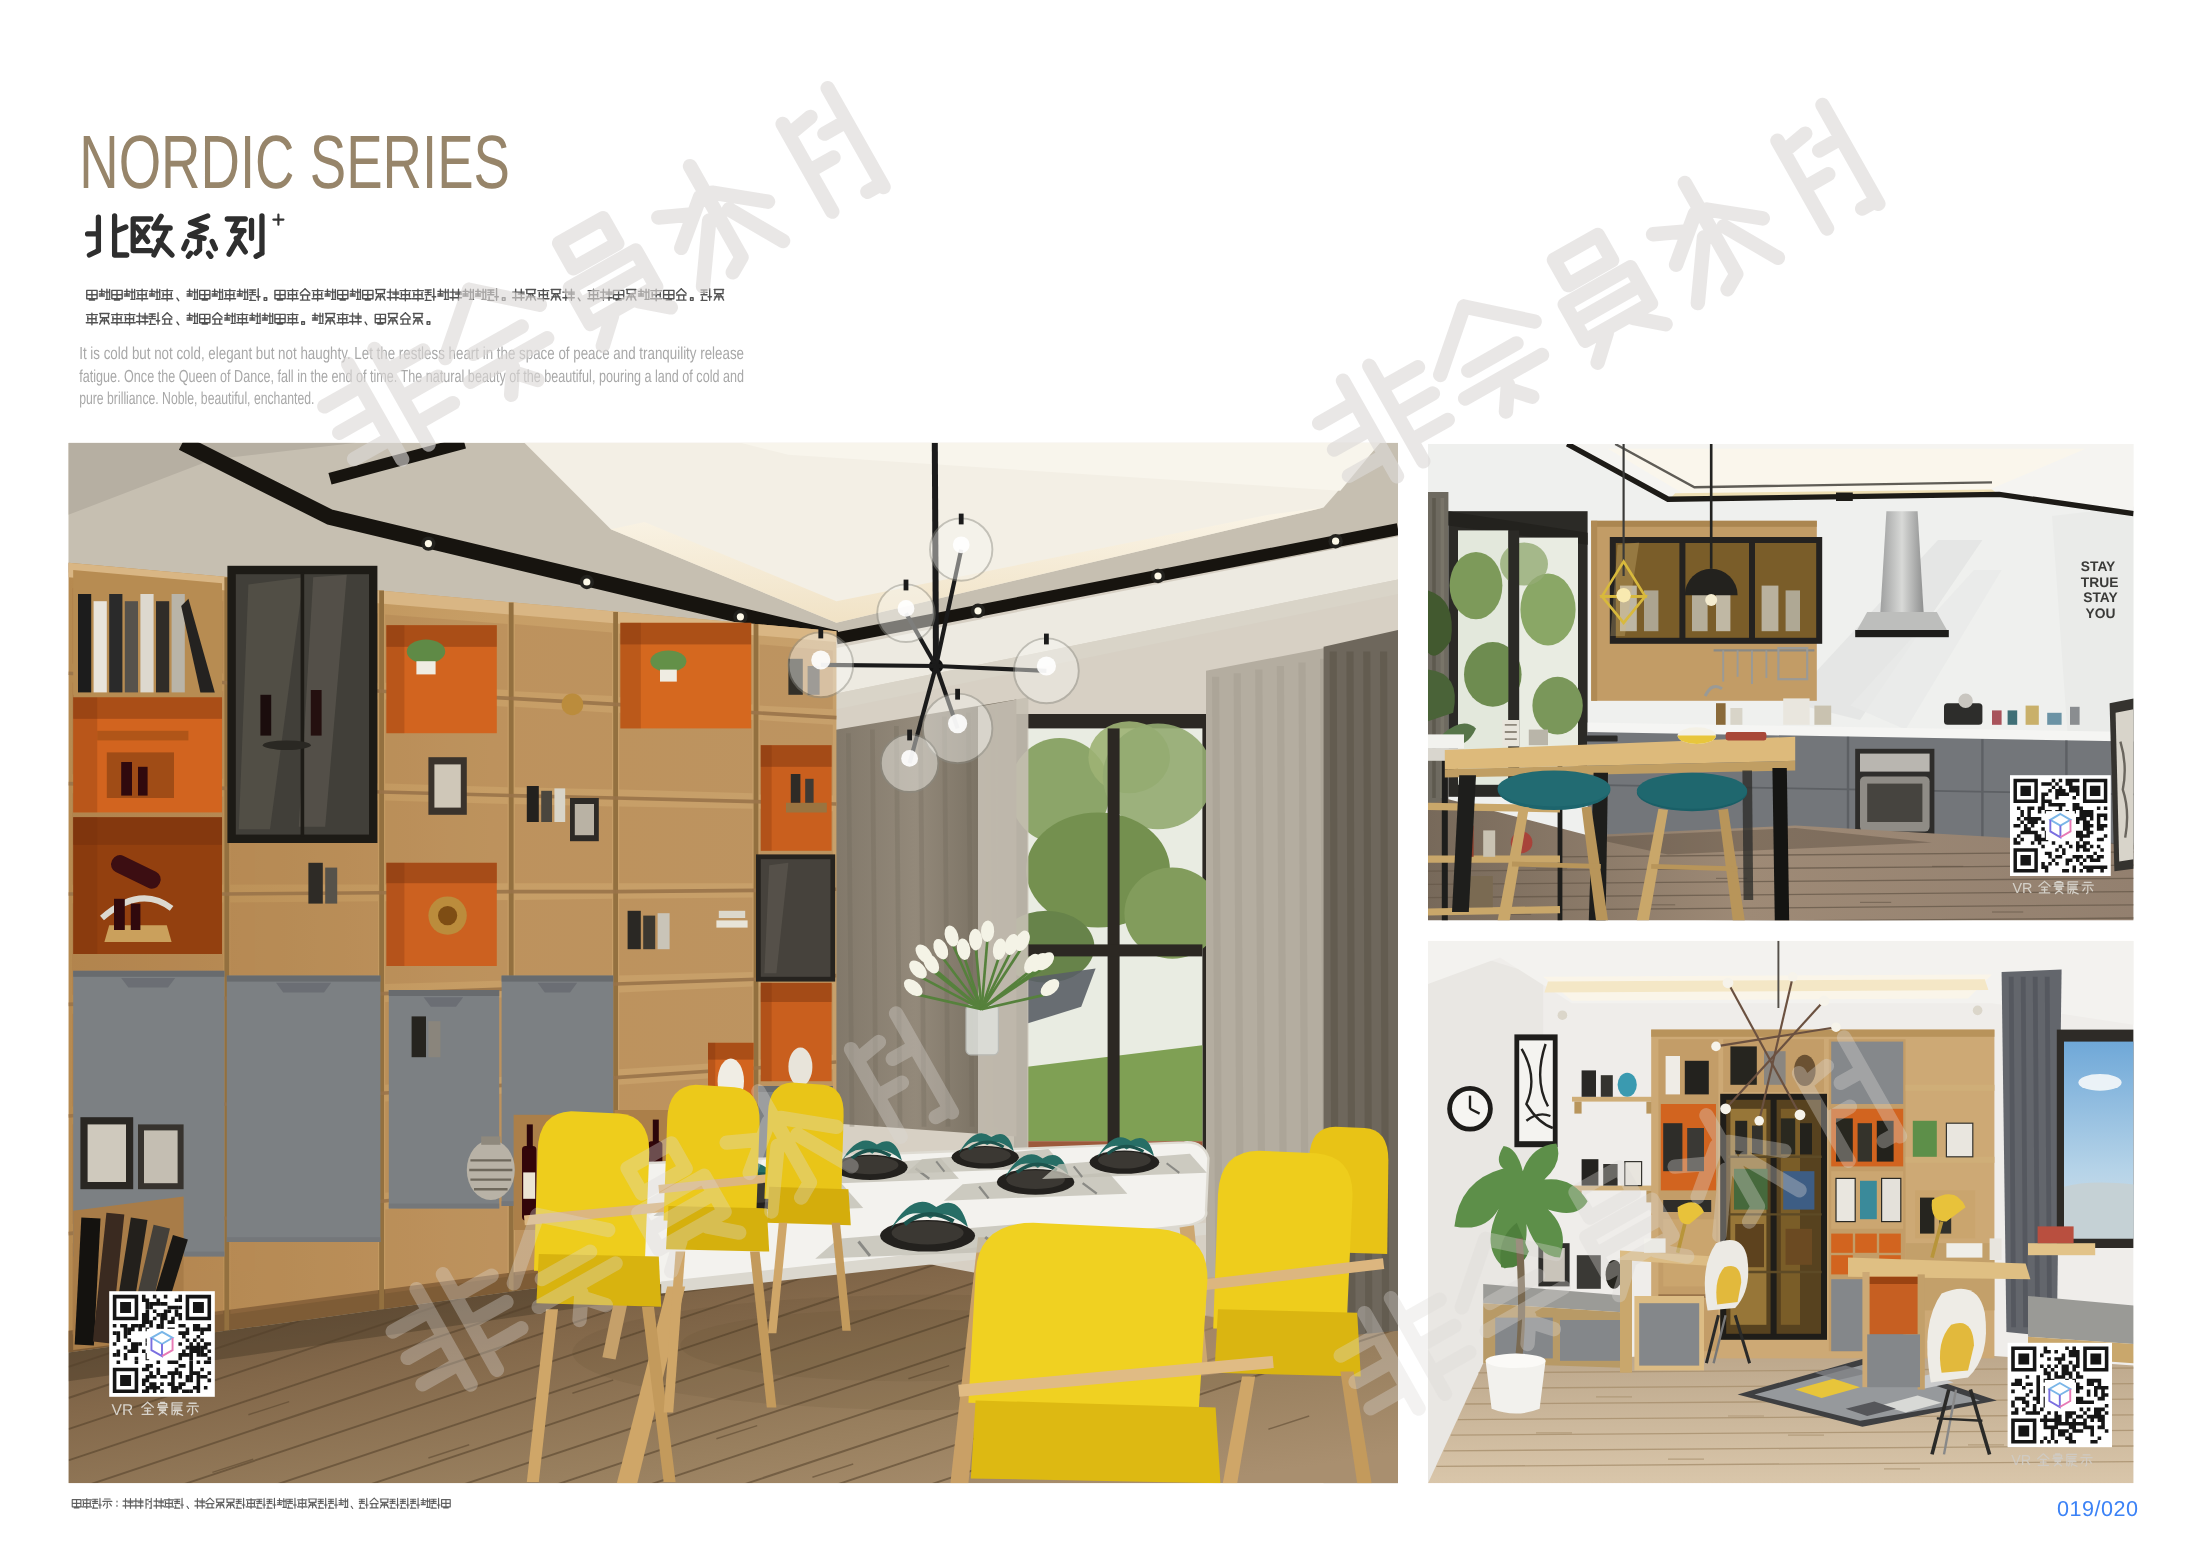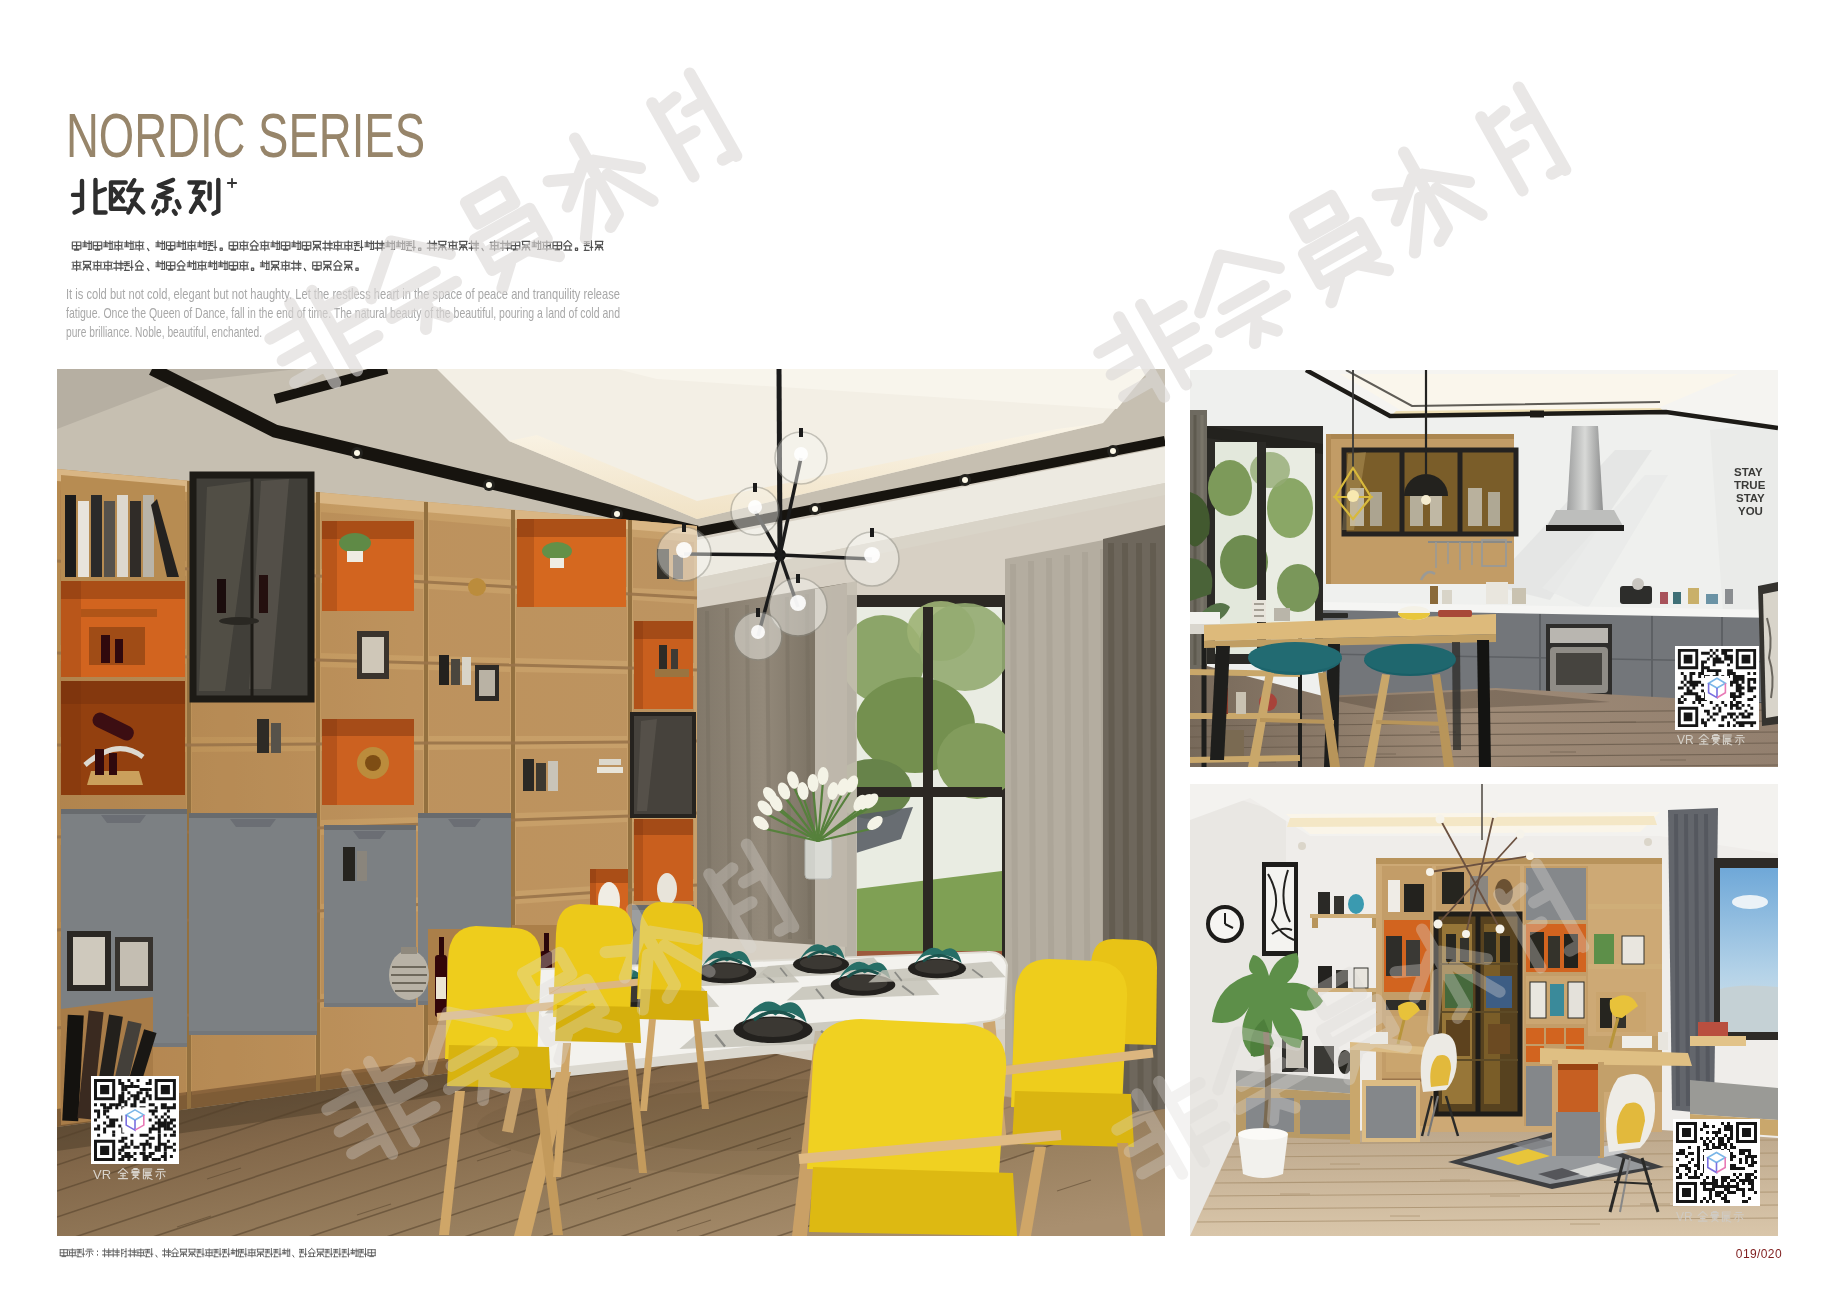--- a/index.html
+++ b/index.html
@@ -1154,13 +1154,13 @@
       <path d="M39.9 -96.6L39.9 -5.2M65.1 -96.6L65.1 -5.2M5.2 -75.6L34.6 -75.6M5.2 -50.4L34.6 -50.4M5.2 -25.2L34.6 -25.2M70.4 -75.6L99.8 -75.6M70.4 -50.4L99.8 -50.4M70.4 -25.2L99.8 -25.2M158.0 -100.8L112.8 -60.9M158.0 -100.8L203.2 -60.9M134.9 -52.5L181.1 -52.5M121.2 -33.6L194.8 -33.6M158.0 -26.2L145.4 -7.3M158.0 -21.0L170.6 -7.3M242.5 -97.7L284.5 -97.7M242.5 -97.7L242.5 -73.5M284.5 -97.7L284.5 -73.5M242.5 -73.5L284.5 -73.5M232.0 -60.9L295.0 -60.9M232.0 -60.9L232.0 -26.2M295.0 -60.9L295.0 -26.2M232.0 -44.1L295.0 -44.1M232.0 -26.2L295.0 -26.2M250.9 -23.1L232.0 -5.2M276.1 -23.1L297.1 -5.2M369.0 -99.8L369.0 -12.6M369.0 -12.6L356.4 -5.2M363.8 -73.5L329.1 -44.1M324.9 -75.6L348.0 -65.1M374.2 -71.4L411.0 -42.0M379.5 -52.5L405.8 -7.3M360.6 -52.5L329.1 -7.3M453.5 -92.4L453.5 -8.4M453.5 -81.9L476.6 -86.1M453.5 -47.2L476.6 -47.2M500.8 -99.8L500.8 -5.2M479.8 -68.2L500.8 -68.2M500.8 -8.4L487.1 -8.4" stroke="#dcd9d7" stroke-width="12.00" fill="none" stroke-linecap="round"></path>
     </g>
   </svg>
 
 <svg class="abs" style="left:0;top:1240px" width="900" height="40" viewBox="0 0 900 40">
 <g>
       <path d="M60.2 9.7L67.4 9.7M60.2 9.7L60.2 15.7M67.4 9.7L67.4 15.7M60.2 15.7L67.4 15.7M60.2 12.8L67.4 12.8M63.8 9.7L63.8 15.7M61.9 16.6L65.7 16.6M68.5 9.9L76.2 9.9M69.3 12.8L75.4 12.8M68.3 15.7L76.4 15.7M72.3 8.8L72.3 17.1M69.5 11.1L69.5 14.5M75.2 11.1L75.2 14.5M77.1 9.4L81.4 9.4M79.2 9.4L79.2 12.8M77.1 12.8L81.4 12.8M77.1 11.1L81.4 11.1M83.3 8.5L83.3 16.8M82.1 14.2L84.5 14.2M78.0 14.2L78.0 16.8M77.1 16.8L81.4 16.8M87.0 9.2L91.8 9.2M85.6 11.1L93.3 11.1M89.4 11.1L89.4 16.2M89.4 16.2L88.7 16.8M87.5 12.8L86.1 14.9M91.4 12.8L92.8 14.9M97.5 10.9L97.5 11.6M97.5 14.5L97.5 15.3M104.6 8.8L104.6 16.8M108.7 8.8L108.7 16.8M102.5 10.9L110.8 10.9M102.5 14.9L110.8 14.9M106.5 12.3L110.8 12.3M113.2 8.8L113.2 16.8M117.2 8.8L117.2 16.8M111.1 10.9L119.3 10.9M111.1 14.9L119.3 14.9M115.1 12.3L119.3 12.3M121.7 9.2L121.7 16.8M121.7 10.1L123.8 9.7M121.7 13.3L123.8 13.3M126.0 8.5L126.0 17.1M124.1 11.4L126.0 11.4M126.0 16.8L124.8 16.8M130.3 8.8L130.3 16.8M134.3 8.8L134.3 16.8M128.2 10.9L136.4 10.9M128.2 14.9L136.4 14.9M132.2 12.3L136.4 12.3M136.9 9.9L144.6 9.9M137.7 12.8L143.8 12.8M136.7 15.7L144.8 15.7M140.8 8.8L140.8 17.1M137.9 11.1L137.9 14.5M143.6 11.1L143.6 14.5M145.5 9.4L149.8 9.4M147.6 9.4L147.6 12.8M145.5 12.8L149.8 12.8M145.5 11.1L149.8 11.1M151.7 8.5L151.7 16.8M150.5 14.2L152.9 14.2M146.4 14.2L146.4 16.8M145.5 16.8L149.8 16.8M155.9 15.2L157.1 17.1M164.5 8.8L164.5 16.8M168.5 8.8L168.5 16.8M162.4 10.9L170.6 10.9M162.4 14.9L170.6 14.9M166.4 12.3L170.6 12.3M175.0 8.5L171.6 11.6M175.0 8.5L178.3 11.6M171.6 13.0L178.3 13.0M173.2 13.0L173.2 16.6M176.7 13.0L176.7 16.6M171.6 16.6L178.3 16.6M180.1 9.2L186.9 9.2M180.6 9.2L180.6 12.0M186.4 9.2L186.4 12.0M180.6 12.0L186.4 12.0M183.5 12.8L183.5 16.6M180.6 14.3L186.4 14.3M182.3 12.8L180.1 16.6M184.7 12.8L186.9 16.6M188.7 9.2L195.4 9.2M189.2 9.2L189.2 12.0M194.9 9.2L194.9 12.0M189.2 12.0L194.9 12.0M192.1 12.8L192.1 16.6M189.2 14.3L194.9 14.3M190.9 12.8L188.7 16.6M193.2 12.8L195.4 16.6M196.8 9.4L201.1 9.4M198.9 9.4L198.9 12.8M196.8 12.8L201.1 12.8M196.8 11.1L201.1 11.1M203.0 8.5L203.0 16.8M201.8 14.2L204.2 14.2M197.7 14.2L197.7 16.8M196.8 16.8L201.1 16.8M205.3 9.9L213.0 9.9M206.1 12.8L212.2 12.8M205.1 15.7L213.2 15.7M209.2 8.8L209.2 17.1M206.3 11.1L206.3 14.5M212.0 11.1L212.0 14.5M213.9 9.4L218.2 9.4M216.0 9.4L216.0 12.8M213.9 12.8L218.2 12.8M213.9 11.1L218.2 11.1M220.1 8.5L220.1 16.8M218.9 14.2L221.3 14.2M214.8 14.2L214.8 16.8M213.9 16.8L218.2 16.8M222.4 9.4L226.7 9.4M224.5 9.4L224.5 12.8M222.4 12.8L226.7 12.8M222.4 11.1L226.7 11.1M228.7 8.5L228.7 16.8M227.4 14.2L229.9 14.2M223.4 14.2L223.4 16.8M222.4 16.8L226.7 16.8M231.2 10.4L234.8 10.4M232.9 8.8L232.9 13.8M231.2 12.3L234.8 12.3M231.2 13.8L234.8 13.8M236.5 8.8L236.5 16.2M235.0 10.9L238.4 10.9M238.4 9.2L238.4 15.2M235.8 16.2L238.6 16.2M239.5 9.4L243.8 9.4M241.6 9.4L241.6 12.8M239.5 12.8L243.8 12.8M239.5 11.1L243.8 11.1M245.8 8.5L245.8 16.8M244.5 14.2L247.0 14.2M240.5 14.2L240.5 16.8M239.5 16.8L243.8 16.8M248.1 9.9L255.7 9.9M248.8 12.8L255.0 12.8M247.9 15.7L255.9 15.7M251.9 8.8L251.9 17.1M249.0 11.1L249.0 14.5M254.8 11.1L254.8 14.5M257.1 9.2L263.8 9.2M257.6 9.2L257.6 12.0M263.3 9.2L263.3 12.0M257.6 12.0L263.3 12.0M260.5 12.8L260.5 16.6M257.6 14.3L263.3 14.3M259.3 12.8L257.1 16.6M261.6 12.8L263.8 16.6M265.2 9.4L269.5 9.4M267.3 9.4L267.3 12.8M265.2 12.8L269.5 12.8M265.2 11.1L269.5 11.1M271.4 8.5L271.4 16.8M270.2 14.2L272.6 14.2M266.1 14.2L266.1 16.8M265.2 16.8L269.5 16.8M273.7 9.4L278.0 9.4M275.8 9.4L275.8 12.8M273.7 12.8L278.0 12.8M273.7 11.1L278.0 11.1M280.0 8.5L280.0 16.8M278.7 14.2L281.2 14.2M274.7 14.2L274.7 16.8M273.7 16.8L278.0 16.8M282.5 10.4L286.1 10.4M284.2 8.8L284.2 13.8M282.5 12.3L286.1 12.3M282.5 13.8L286.1 13.8M287.8 8.8L287.8 16.2M286.3 10.9L289.7 10.9M289.7 9.2L289.7 15.2M287.1 16.2L289.9 16.2M292.7 15.2L293.9 17.1M299.4 9.4L303.7 9.4M301.5 9.4L301.5 12.8M299.4 12.8L303.7 12.8M299.4 11.1L303.7 11.1M305.6 8.5L305.6 16.8M304.4 14.2L306.8 14.2M300.3 14.2L300.3 16.8M299.4 16.8L303.7 16.8M311.8 8.5L308.4 11.6M311.8 8.5L315.1 11.6M308.4 13.0L315.1 13.0M310.0 13.0L310.0 16.6M313.5 13.0L313.5 16.6M308.4 16.6L315.1 16.6M316.9 9.2L323.7 9.2M317.4 9.2L317.4 12.0M323.2 9.2L323.2 12.0M317.4 12.0L323.2 12.0M320.3 12.8L320.3 16.6M317.4 14.3L323.2 14.3M319.1 12.8L316.9 16.6M321.5 12.8L323.7 16.6M325.0 9.4L329.3 9.4M327.1 9.4L327.1 12.8M325.0 12.8L329.3 12.8M325.0 11.1L329.3 11.1M331.3 8.5L331.3 16.8M330.0 14.2L332.5 14.2M326.0 14.2L326.0 16.8M325.0 16.8L329.3 16.8M333.6 9.4L337.9 9.4M335.7 9.4L335.7 12.8M333.6 12.8L337.9 12.8M333.6 11.1L337.9 11.1M339.8 8.5L339.8 16.8M338.6 14.2L341.0 14.2M334.5 14.2L334.5 16.8M333.6 16.8L337.9 16.8M342.1 9.4L346.4 9.4M344.2 9.4L344.2 12.8M342.1 12.8L346.4 12.8M342.1 11.1L346.4 11.1M348.4 8.5L348.4 16.8M347.1 14.2L349.6 14.2M343.1 14.2L343.1 16.8M342.1 16.8L346.4 16.8M350.9 10.4L354.5 10.4M352.6 8.8L352.6 13.8M350.9 12.3L354.5 12.3M350.9 13.8L354.5 13.8M356.2 8.8L356.2 16.2M354.7 10.9L358.1 10.9M358.1 9.2L358.1 15.2M355.5 16.2L358.3 16.2M359.2 9.4L363.5 9.4M361.3 9.4L361.3 12.8M359.2 12.8L363.5 12.8M359.2 11.1L363.5 11.1M365.5 8.5L365.5 16.8M364.2 14.2L366.7 14.2M360.2 14.2L360.2 16.8M359.2 16.8L363.5 16.8M368.0 9.7L375.2 9.7M368.0 9.7L368.0 15.7M375.2 9.7L375.2 15.7M368.0 15.7L375.2 15.7M368.0 12.8L375.2 12.8M371.6 9.7L371.6 15.7M369.7 16.6L373.5 16.6" stroke="#5f5f5f" stroke-width="0.95" fill="none" stroke-linecap="round"></path>
     </g>
 </svg>
 
-<div class="abs" style="left:1698px;top:1247px;width:84px;text-align:right;font-size:12px;color:#7f1d1d;letter-spacing:0.4px">019/020</div>
+<div class="abs" style="left:1698px;top:1247px;width:84px;text-align:right;font-size:18px;color:#3b82f6;letter-spacing:0.4px">019/020</div>
 
 </body></html>

